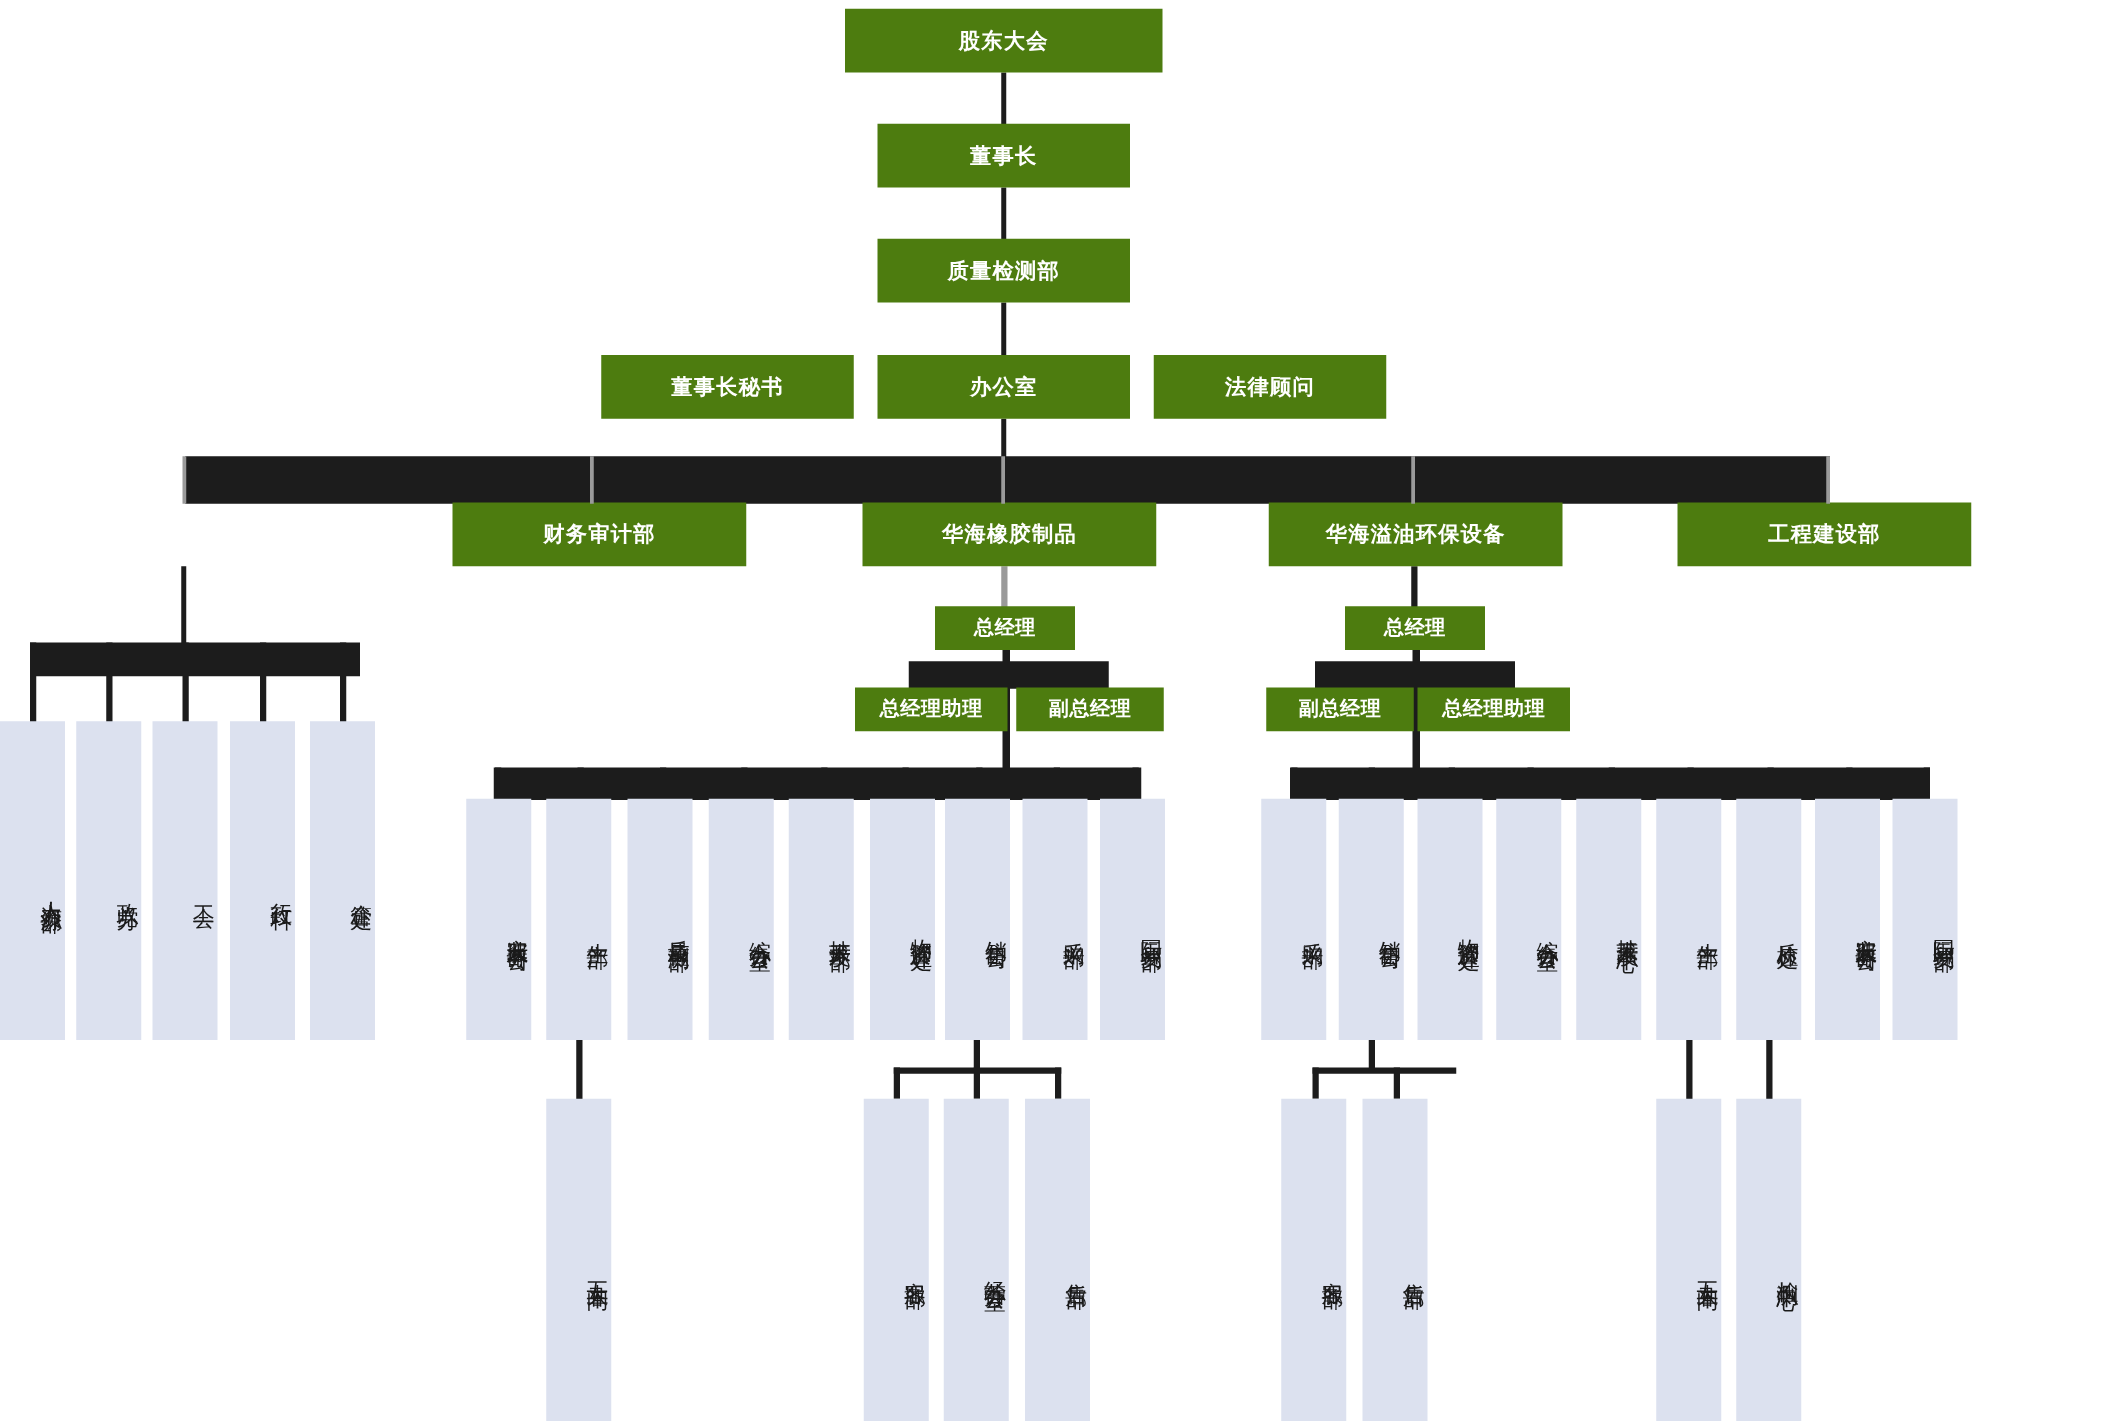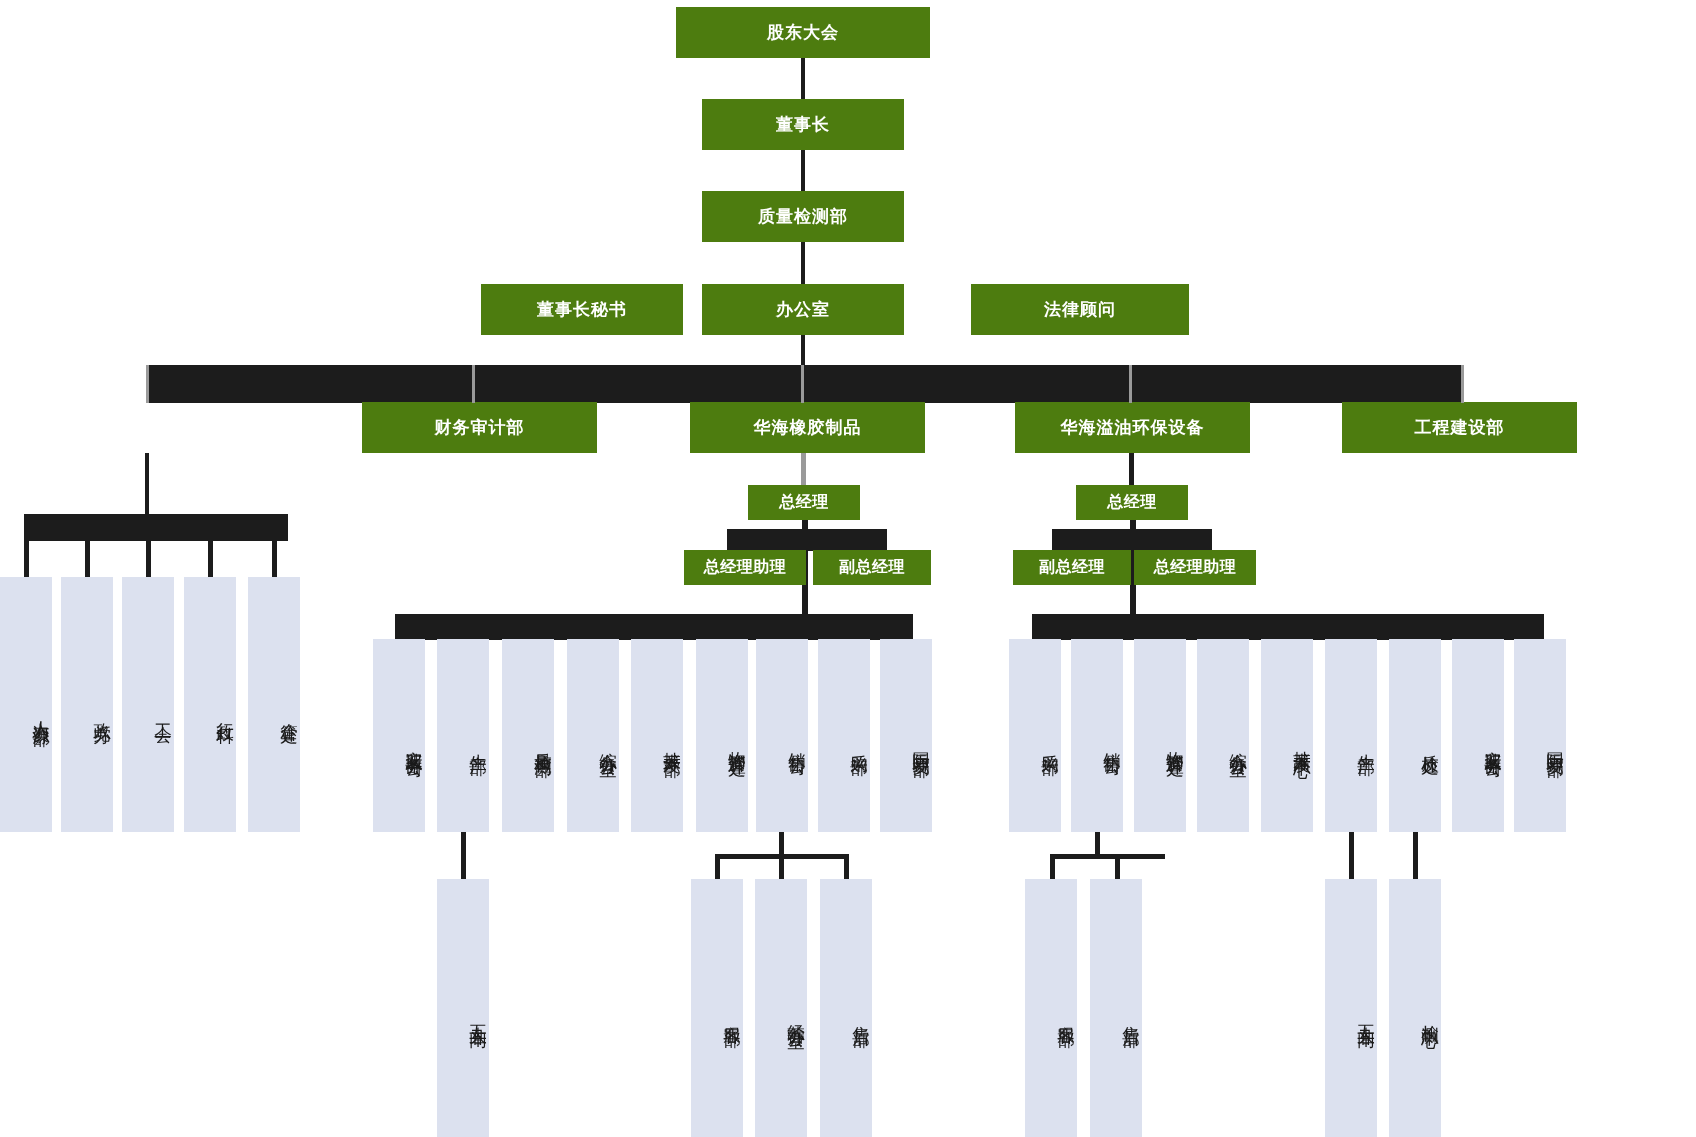--- a/index.html
+++ b/index.html
@@ -59,21 +59,21 @@
   <div class="vline" style="left:801px;top:150px;width:4px;height:42px;"></div>
 
   <div class="node blue" style="left:702px;top:191px;width:202px;height:51px;">质量检测部</div>
 
   <div class="vline" style="left:801px;top:242px;width:4px;height:43px;"></div>
 
   <div class="node blue" style="left:481px;top:284px;width:202px;height:51px;">董事长秘书</div>
 
   <div class="node blue" style="left:702px;top:284px;width:202px;height:51px;">办公室</div>
 
-  <div class="node blue" style="left:923px;top:284px;width:218px;height:51px;margin-left:48px;">法律顾问</div>
+  <div class="node blue" style="left:923px;top:284px;width:186px;height:51px;">法律顾问</div>
 
   <div class="vline" style="left:801px;top:335px;width:4px;height:33px;"></div>
 
   <div class="bar" style="left:148px;top:365px;width:1316px;height:38px;"></div>
 
   <div class="tick" style="left:146px;top:365px;height:38px;"></div>
   <div class="tick" style="left:472px;top:365px;height:38px;"></div>
   <div class="tick" style="left:801px;top:365px;height:38px;"></div>
   <div class="tick" style="left:1129px;top:365px;height:38px;"></div>
   <div class="tick" style="left:1461px;top:365px;height:38px;"></div>

